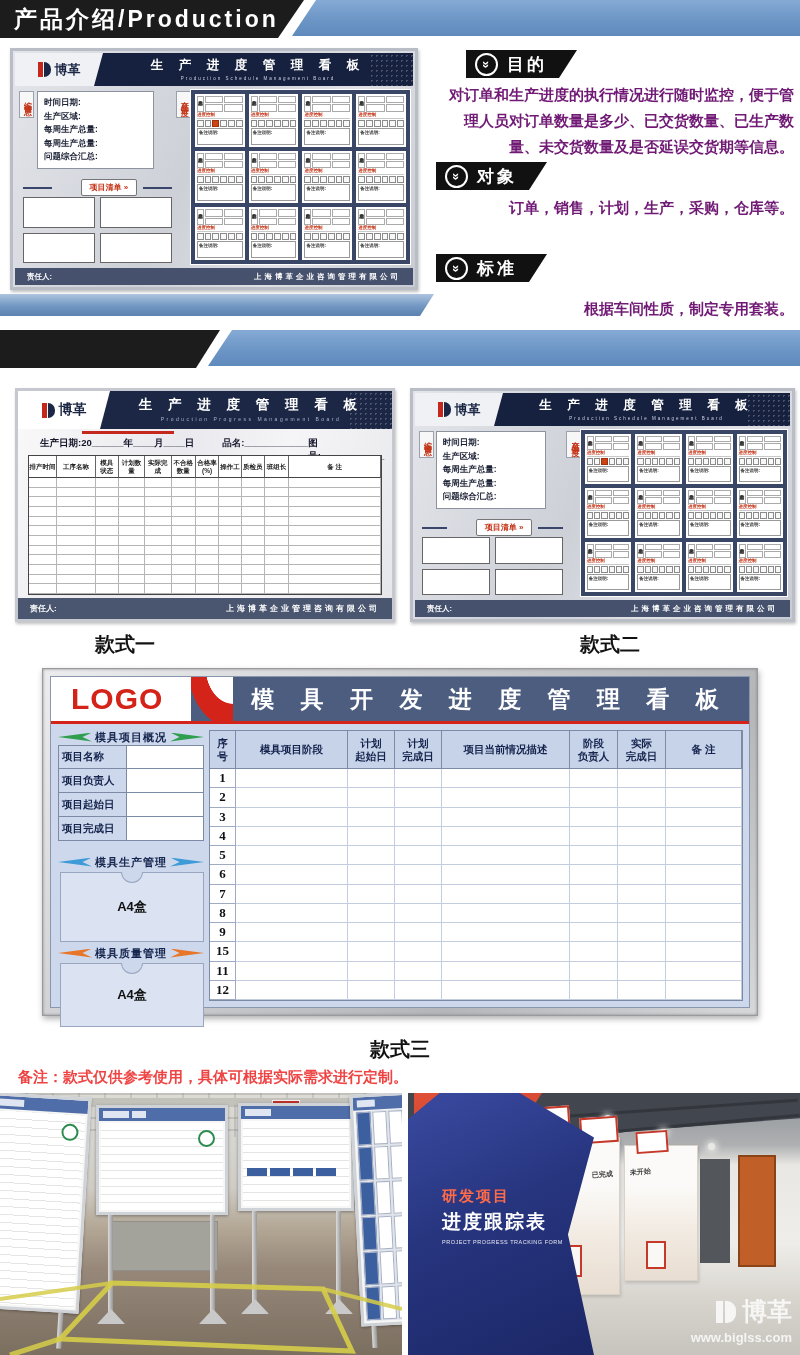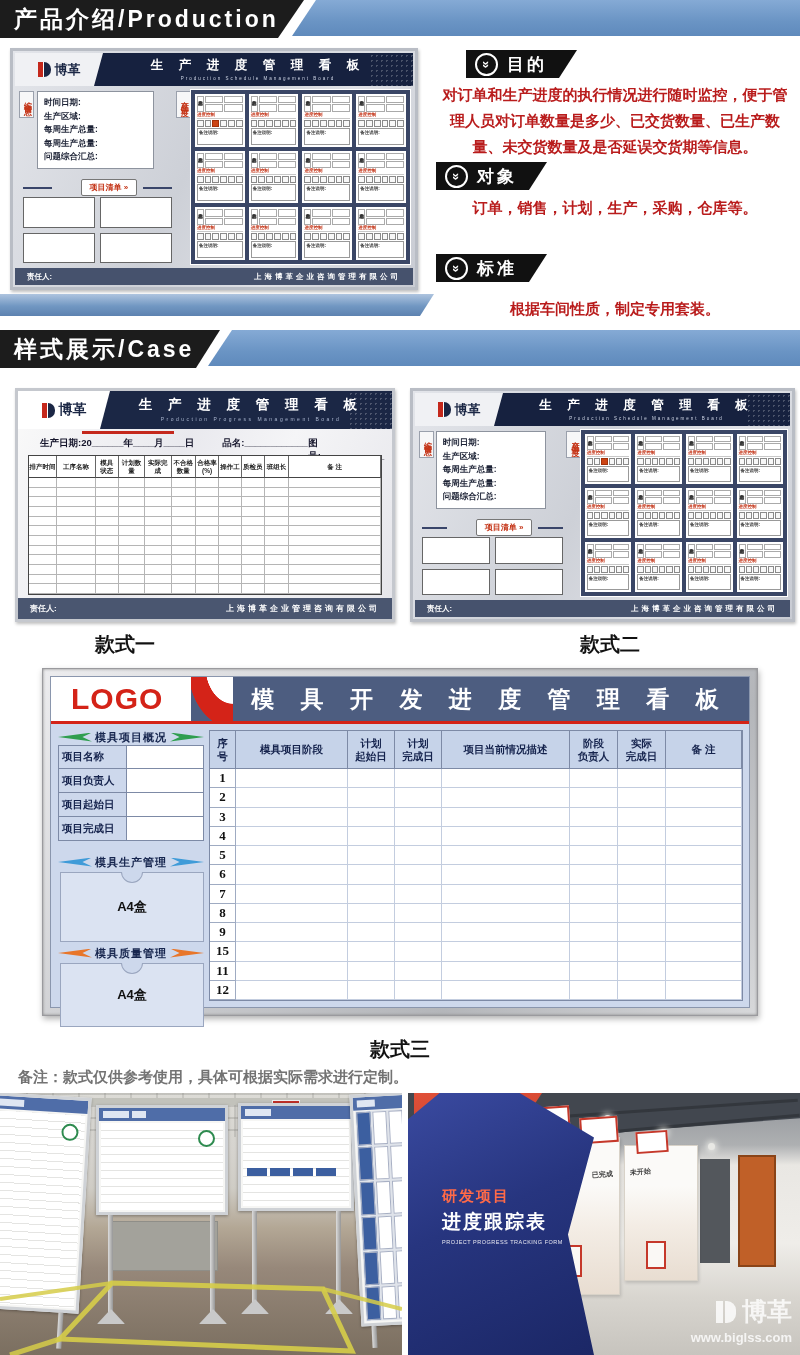--- a/index.html
+++ b/index.html
@@ -25,22 +25,22 @@
 
   
   .info-col{position:absolute;left:436px;top:50px;width:358px;}
   .sec{position:absolute;left:0;}
   .sec-banner{display:inline-flex;align-items:center;gap:9px;background:#111;color:#fff;height:28px;
               padding:0 30px 0 9px;clip-path:polygon(0 0,100% 0,calc(100% - 18px) 100%,0 100%);}
   .sec-banner .ci{width:19px;height:19px;border:2px solid #fff;border-radius:50%;display:flex;
                   align-items:center;justify-content:center;flex:none;}
   .sec-banner .ci span{transform:rotate(90deg);font-size:13px;font-weight:bold;line-height:1;}
   .sec-banner .st{font-size:17px;font-weight:bold;letter-spacing:3px;}
-  .sec-text{position:absolute;left:0;width:358px;font-size:15px;font-weight:bold;color:#b91c1c;
-            line-height:26px;text-align:center;}
+  .sec-text{position:absolute;left:0;width:358px;font-size:15px;font-weight:bold;color:#701a75;
+            line-height:26px;text-align:right;}
 
   
   .b2-mount{position:absolute;}
   .board2{width:100%;height:100%;position:relative;background:#b9bdc5;padding:3px;box-sizing:border-box;
           box-shadow:1px 2px 3px rgba(0,0,0,.25);}
   .b2-in{position:relative;width:100%;height:100%;background:linear-gradient(115deg,#e3e5ea 0%,#cdd0d7 45%,#dfe1e6 70%,#c8cbd3 100%);}
   .b2-hdr{position:absolute;left:2px;right:2px;top:2px;height:33px;background:#16213f;display:flex;overflow:hidden;}
   .b2-logo{width:88px;background:#f0f1f4;display:flex;align-items:center;justify-content:center;gap:4px;
            clip-path:polygon(0 0,100% 0,calc(100% - 9px) 100%,0 100%);}
   .b2-logo .ltxt{font-size:13px;font-weight:bold;color:#1b2745;}
@@ -143,21 +143,21 @@
   #s3-table{position:absolute;left:158px;right:6px;top:53px;bottom:6px;background:#fff;border:1px solid #7d8aa6;
             display:grid;grid-template-columns:26px 112px 47px 47px 1fr 48px 48px 76px;
             grid-template-rows:38px repeat(12,1fr);}
   .s3h{background:#c6d3e9;border-right:1px solid #7d8aa6;border-bottom:1px solid #7d8aa6;
        font-size:10.5px;font-weight:bold;color:#15234d;display:flex;align-items:center;justify-content:center;
        text-align:center;white-space:pre-line;line-height:1.2;}
   .s3num{border-right:1px solid #9fabc2;border-bottom:1px solid #9fabc2;display:flex;align-items:center;justify-content:center;
          font-family:"Liberation Serif","DejaVu Serif",serif;font-size:13px;font-weight:600;color:#111;}
   .s3c{border-right:1px solid #c3cddf;border-bottom:1px solid #c3cddf;}
 
-  #note-line{position:absolute;left:18px;top:1068px;font-size:15px;font-weight:bold;color:#737373;}
+  #note-line{position:absolute;left:18px;top:1068px;font-size:15px;font-weight:bold;color:#ef4444;}
 
   
   #photoL{position:absolute;left:0;top:1093px;width:402px;height:262px;overflow:hidden;
           background:linear-gradient(180deg,#dcdbd6 0,#d6d4cf 55px,#cfccc5 95px,#b3a795 135px,#97887a 175px,#7b6f60 262px);}
   .ceilL{position:absolute;top:0;left:0;right:0;height:44px;
          background:repeating-linear-gradient(90deg,rgba(120,120,115,.22) 0 2px,transparent 2px 26px),
                     repeating-linear-gradient(180deg,rgba(130,130,125,.28) 0 2px,transparent 2px 12px);}
   .beamL{position:absolute;top:5px;left:0;right:0;height:7px;background:#c2c2bb;}
   .exitsign{position:absolute;left:272px;top:7px;width:26px;height:14px;background:#c03028;border:1px solid #eee;}
   .sboard{background:#f6f6f4;border:3px solid #cfd2d6;box-shadow:0 1px 3px rgba(0,0,0,.35);position:relative;overflow:hidden;box-sizing:border-box;}
@@ -542,21 +542,20 @@
         </span>
       <span class="st">标准</span>
     </div>
   </div>
   <div class="sec-text" style="top:246px;">根据车间性质，制定专用套装。</div>
 </div>
 
 <div id="hdr2" class="hdr">
   <div class="blu"></div>
   <div class="blk"></div>
-  <div class="ttl">样式展示/Case</div>
 </div>
 
 <div id="board1" class="abs">
   <div class="b1-in">
     <div class="b1-hdr">
       <div class="b1-logo">
         <span class="bicon">
             <i></i>
             <b></b>
           </span>

